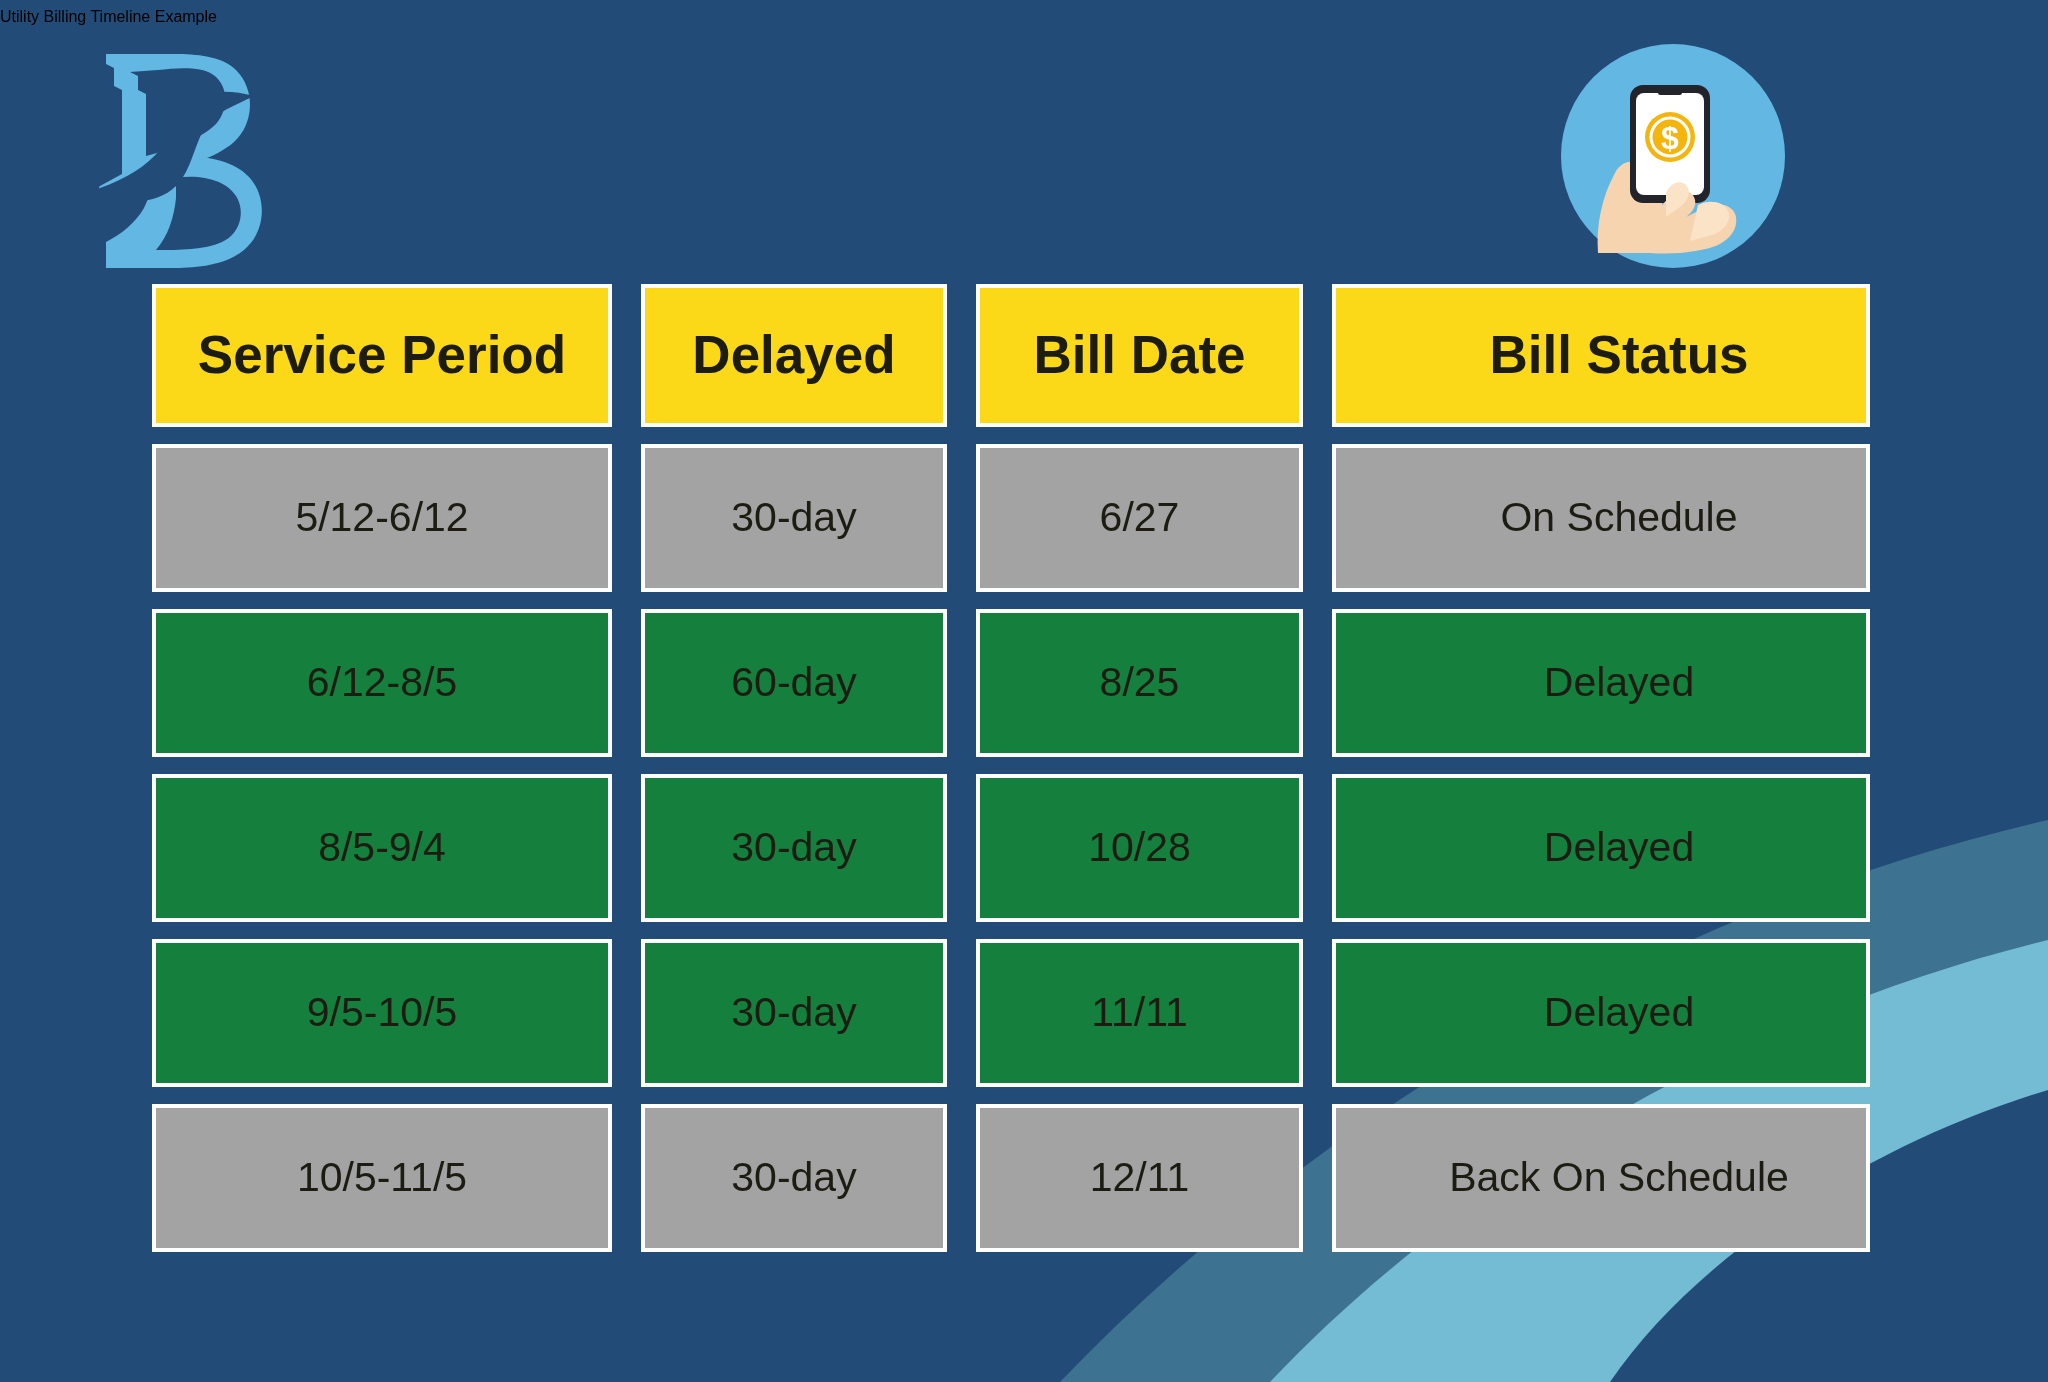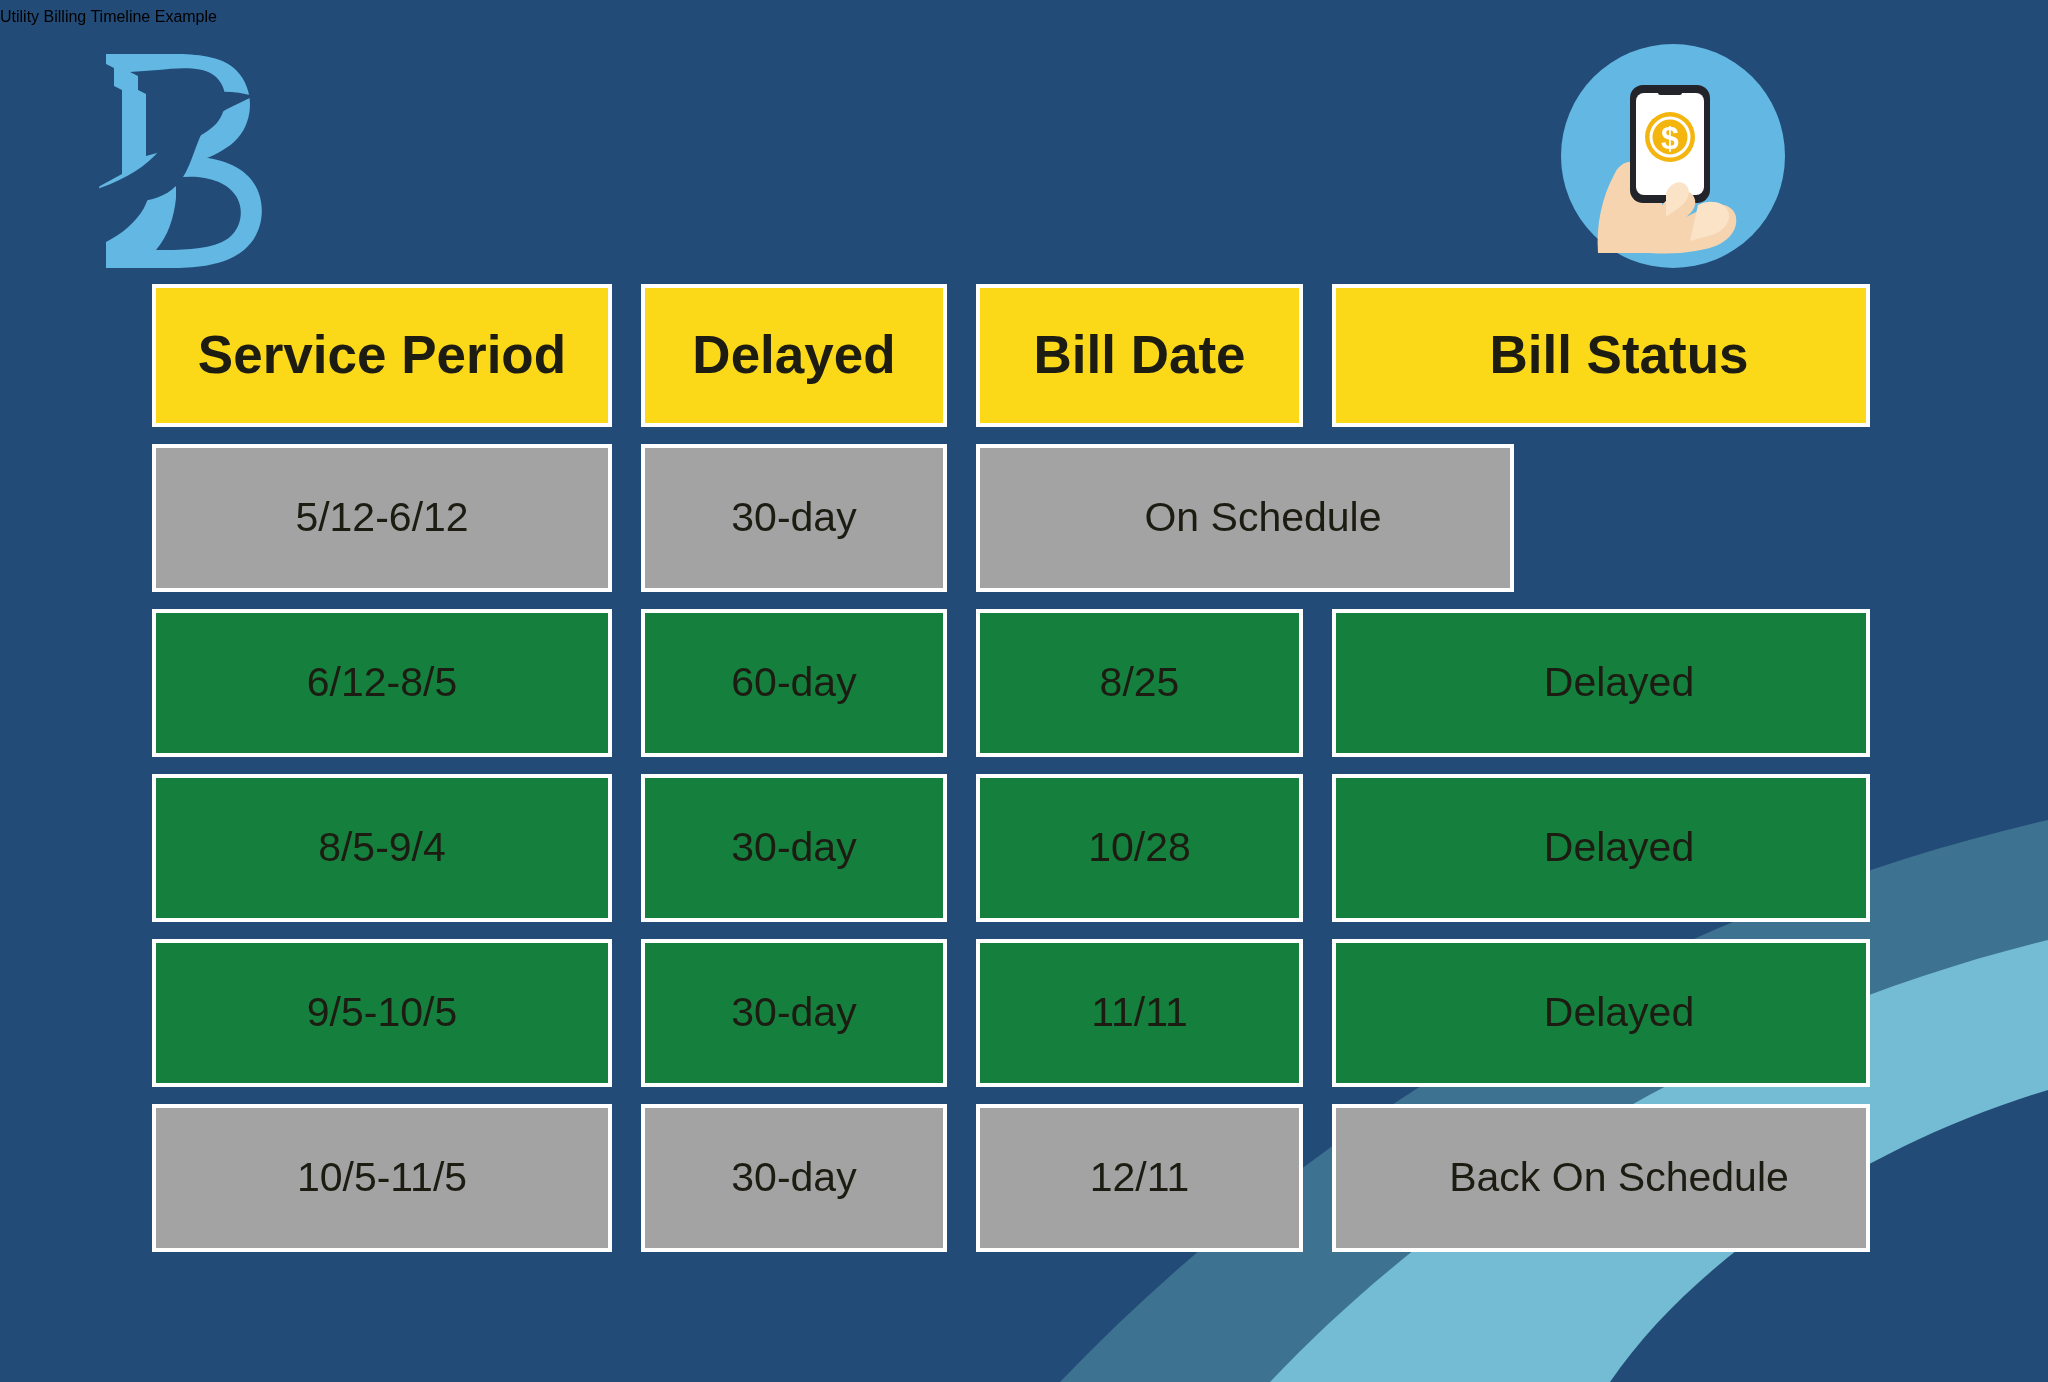--- a/index.html
+++ b/index.html
@@ -165,20 +165,21 @@
   <div class="table-row header-row">
     <div class="cell col-period">Service Period</div>
     <div class="cell col-length">Delayed</div>
     <div class="cell col-date">Bill Date</div>
     <div class="cell col-status">Bill Status</div>
   </div>
 
   <div class="table-row row-green">
     <div class="cell col-period">5/12-6/12</div>
     <div class="cell col-length">30-day</div>
+    <div class="cell col-date">6/27</div>
     <div class="cell col-status">On Schedule</div>
   </div>
 
   <div class="table-row row-orange">
     <div class="cell col-period">6/12-8/5</div>
     <div class="cell col-length">60-day</div>
     <div class="cell col-date">8/25</div>
     <div class="cell col-status">Delayed</div>
   </div>
 

